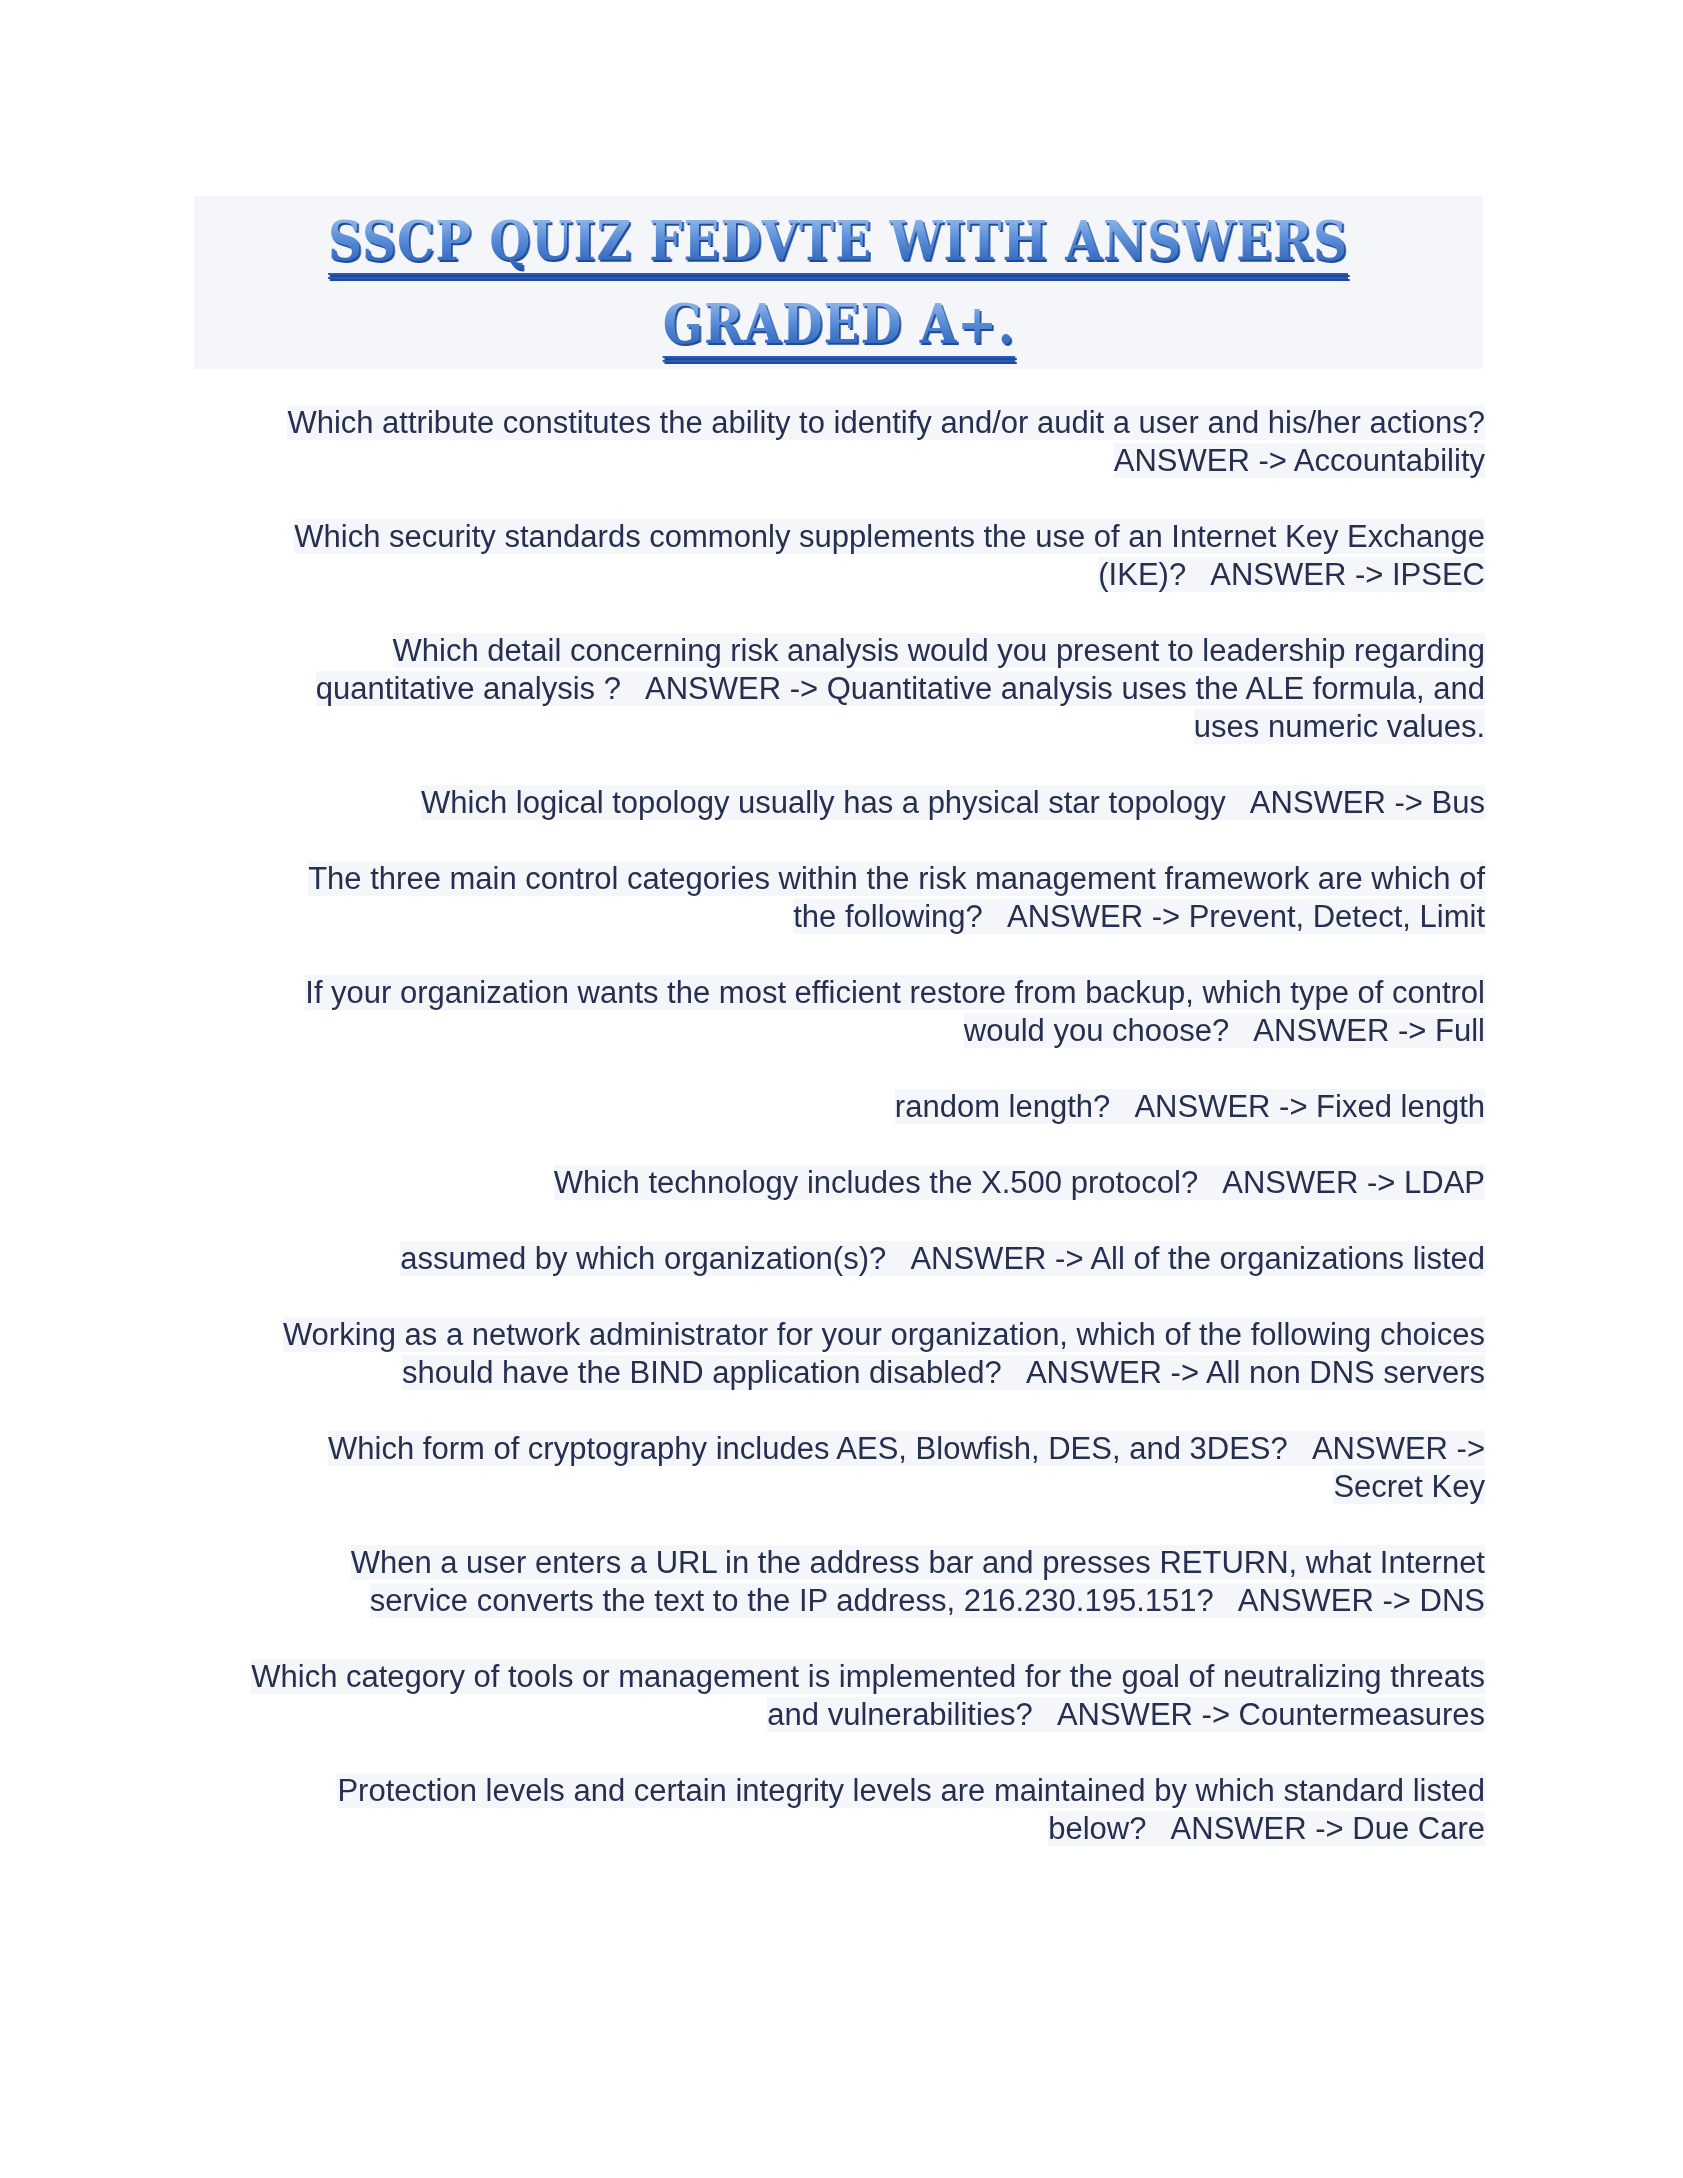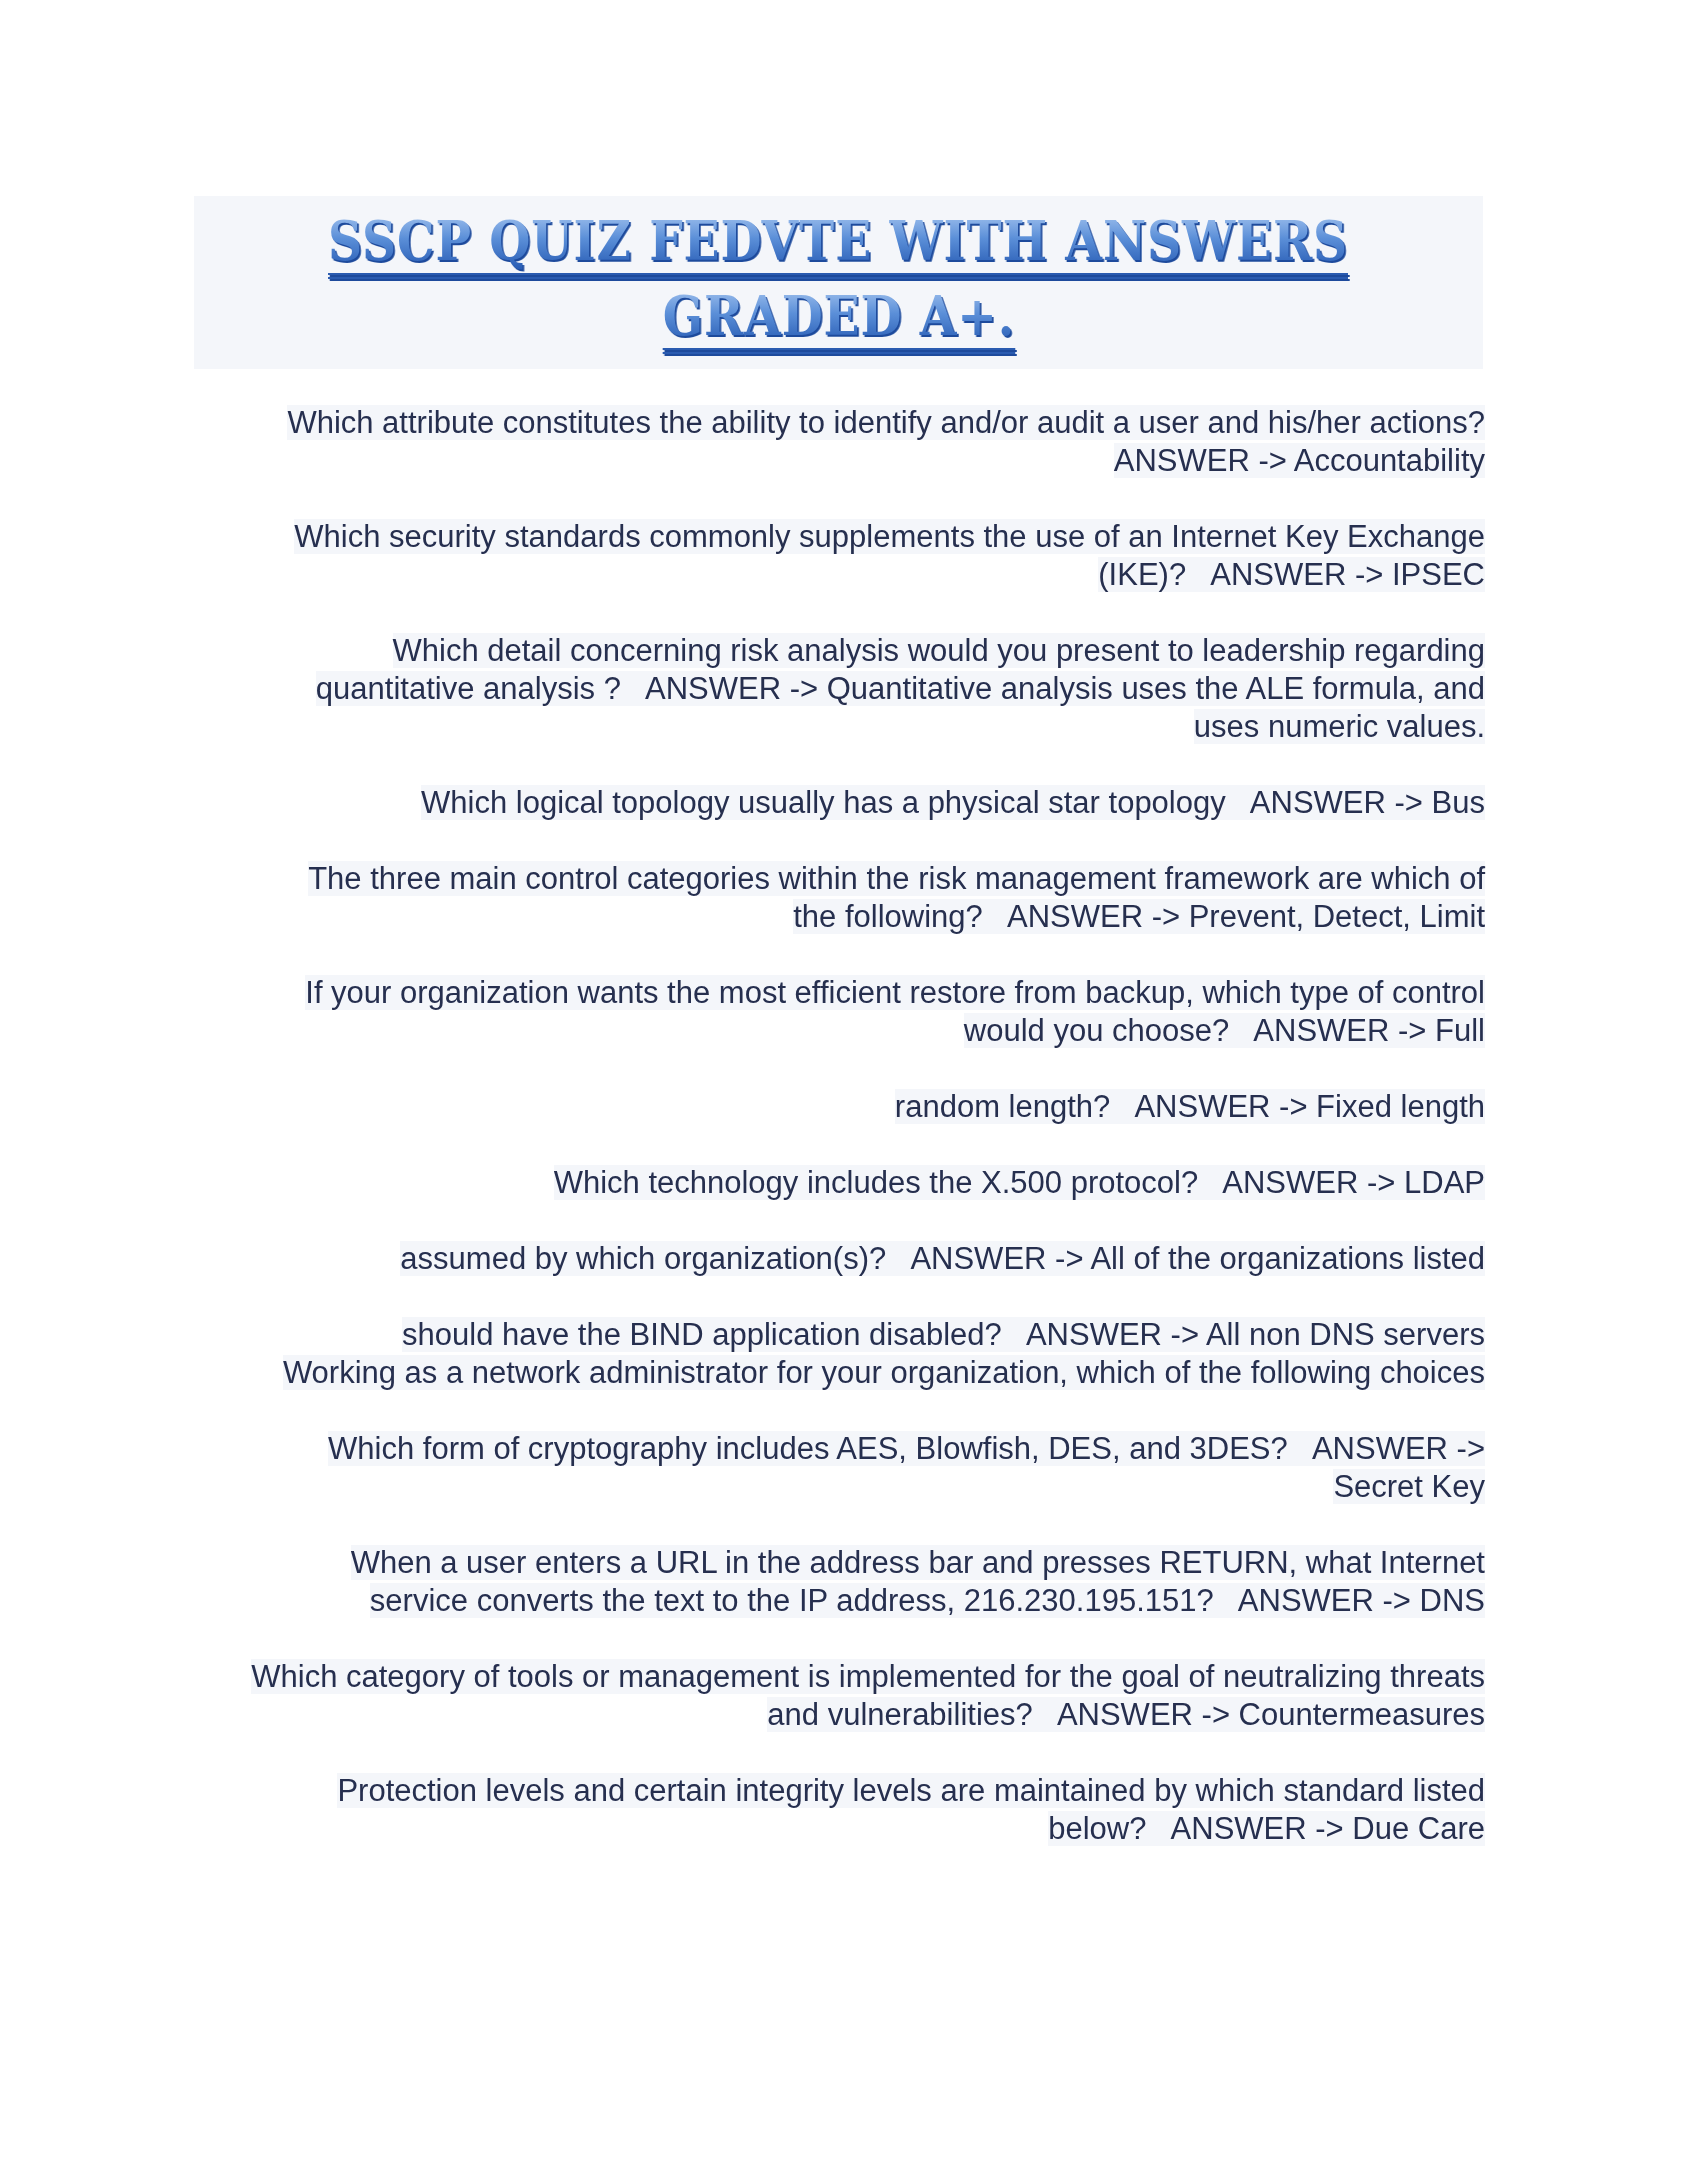--- a/index.html
+++ b/index.html
@@ -48,21 +48,21 @@
       transform-origin: center;
       border-bottom: 6px double #2a5bb0;
       padding-bottom: 2px;
     }
     .title-row {
       height: 85px;
       padding-top: 14px;
       box-sizing: border-box;
     }
     .title-row + .title-row {
-      padding-top: 4px;
+      padding-top: 12px;
     }
     .content {
       position: absolute;
       left: 198px;
       top: 404px;
       width: 1287px;
       font-family: "Liberation Sans", sans-serif;
       font-size: 31px;
       line-height: 38px;
       color: #262f4f;
@@ -131,22 +131,22 @@
 
     <div class="qa">
       <div class="line"><span>Which technology includes the X.500 protocol?   ANSWER -&gt; LDAP</span></div>
     </div>
 
     <div class="qa">
       <div class="line"><span>assumed by which organization(s)?   ANSWER -&gt; All of the organizations listed</span></div>
     </div>
 
     <div class="qa">
+      <div class="line"><span>Working as a network administrator for your organization, which of the following choices</span></div>
       <div class="line"><span>should have the BIND application disabled?   ANSWER -&gt; All non DNS servers</span></div>
-      <div class="line"><span>Working as a network administrator for your organization, which of the following choices</span></div>
     </div>
 
     <div class="qa">
       <div class="line"><span>Which form of cryptography includes AES, Blowfish, DES, and 3DES?   ANSWER -&gt;</span></div>
       <div class="line"><span>Secret Key</span></div>
     </div>
 
     <div class="qa">
       <div class="line"><span>When a user enters a URL in the address bar and presses RETURN, what Internet</span></div>
       <div class="line"><span>service converts the text to the IP address, 216.230.195.151?   ANSWER -&gt; DNS</span></div>

